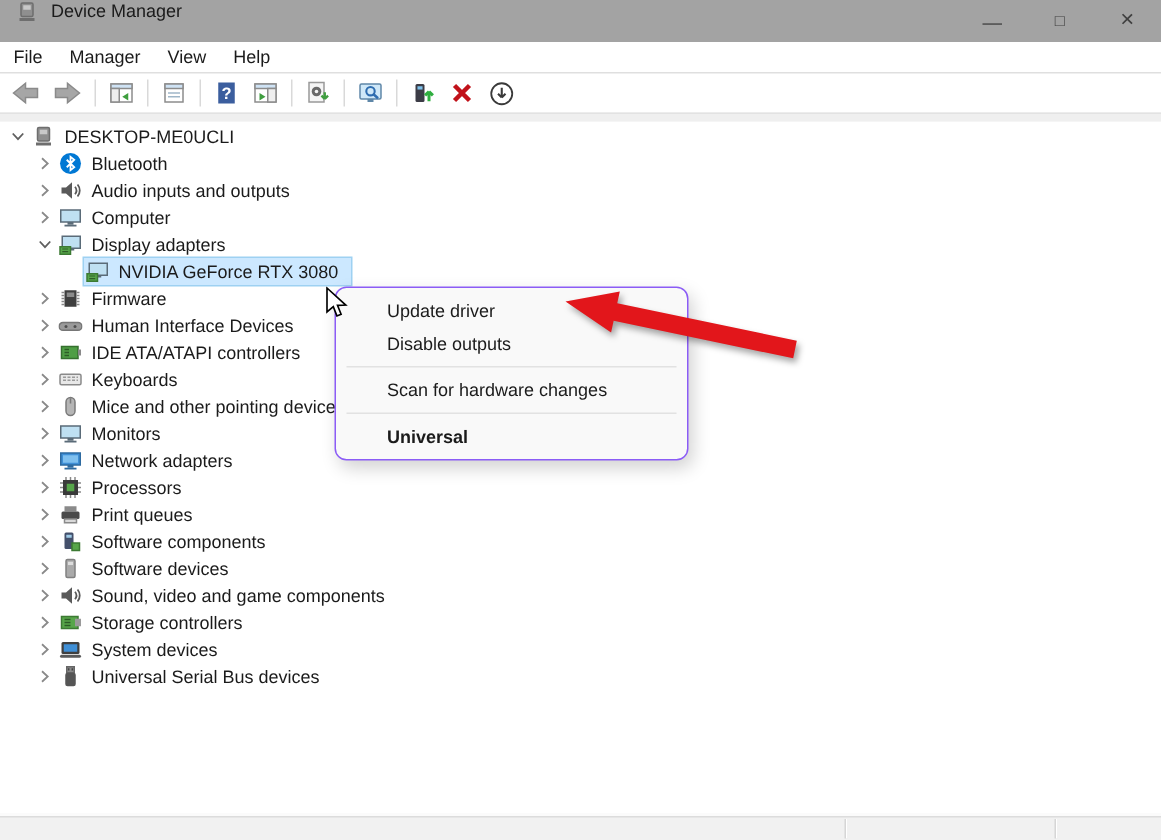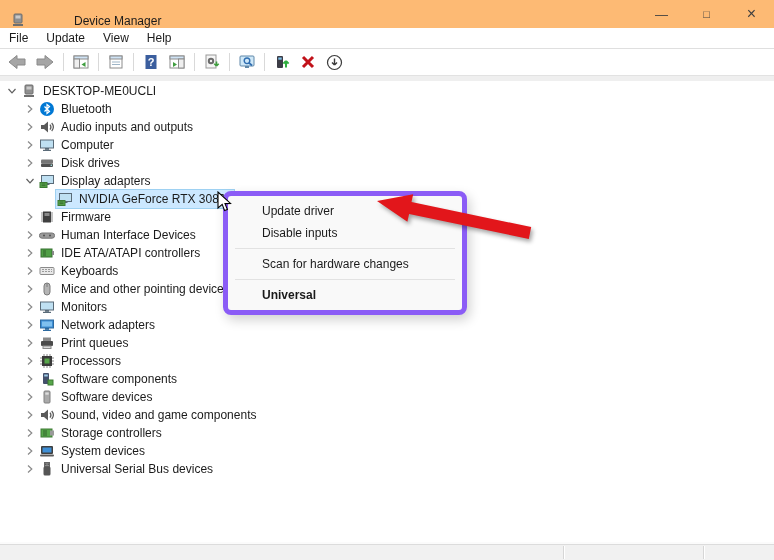--- a/index.html
+++ b/index.html
@@ -1,20 +1,20 @@
 <!DOCTYPE html>
 <html><head>
 <meta charset="utf-8">
 <style>
   html,body{margin:0;padding:0;width:774px;height:560px;overflow:hidden;
     font-family:"Liberation Sans", sans-serif;background:#fff;position:relative;}
   .window{position:absolute;inset:0;background:#fff;}
 
   
-  .titlebar{height:28px;background:#fdba74;display:flex;align-items:flex-end;gap:40px;}
+  .titlebar{height:28px;background:#a3a3a3;display:flex;align-items:flex-start;}
   .app-icon{margin-left:10px;width:16px;height:16px;flex:none;}
   .title-text{margin-left:8px;font-size:12px;color:#1b1b1b;}
   .win-controls{margin-left:auto;display:flex;height:28px;}
   .win-btn{width:45px;height:28px;display:flex;align-items:center;justify-content:center;
     font-size:13px;color:#404040;}
   .win-btn.max{font-size:11px;}
   .win-btn.close{font-size:16px;}
 
   
   .menubar{height:20px;display:flex;align-items:flex-start;padding-left:8px;
@@ -32,21 +32,21 @@
   
   .tree{position:absolute;top:81px;left:0;right:0;bottom:16px;background:#fff;overflow:hidden;padding-top:1px;}
   .tree-row{height:18px;display:flex;align-items:center;font-size:12px;color:#1b1b1b;white-space:nowrap;}
   .chev{width:16px;height:16px;flex:none;display:flex;align-items:center;justify-content:center;}
   .node-icon{width:16px;height:16px;flex:none;margin:0 6px 0 1px;display:flex;align-items:center;justify-content:center;}
   .row-content{display:flex;align-items:center;height:18px;padding-right:8px;}
   .tree-row.selected .row-content{background:#cce8ff;outline:1px solid #9ed1f2;}
 
   
   .context-menu{position:absolute;left:223px;top:191px;width:234px;background:#f9f9f9;
-    border:5px solid #8b5cf6;border-radius:8px;box-shadow:3px 5px 12px rgba(0,0,0,.18);
+    border:1px solid #8b5cf6;border-radius:8px;box-shadow:3px 5px 12px rgba(0,0,0,.18);
     padding:4px 0;z-index:5;font-size:12px;color:#1b1b1b;}
   .cm-item{height:22px;display:flex;align-items:center;padding-left:34px;}
   .cm-item.bold{font-weight:bold;}
   .cm-sep{height:1px;background:#e2e2e2;margin:4px 7px;}
 
   
   .cursor-overlay{position:absolute;left:215px;top:191px;z-index:10;pointer-events:none;}
   .arrow-overlay{position:absolute;left:0;top:0;width:774px;height:560px;z-index:8;pointer-events:none;}
 
   
@@ -71,21 +71,21 @@
     <span class="title-text">Device Manager</span>
     <div class="win-controls">
       <div class="win-btn">—</div>
       <div class="win-btn max">□</div>
       <div class="win-btn close">×</div>
     </div>
   </div>
 
   <div class="menubar" id="menubar">
       <div class="menu-item">File</div>
-      <div class="menu-item">Update</div>
+      <div class="menu-item">Manager</div>
       <div class="menu-item">View</div>
       <div class="menu-item">Help</div>
     </div>
 
   <div class="toolbar" id="toolbar">
       <div class="tb-btn wide">
         <span>
           <svg width="18" height="16" viewBox="0 0 18 16">
             <path d="M1 8 L9 1.5 L9 5 L17 5 L17 11 L9 11 L9 14.5 Z" fill="#a6a6a6" stroke="#8a8a8a"></path>
           </svg>
@@ -253,37 +253,20 @@
               <rect x="6" y="11" width="4" height="1.8" fill="#5a6b78"></rect>
               <rect x="4" y="12.8" width="8" height="1.2" fill="#5a6b78"></rect>
             </svg>
           </span>
           <span>Computer</span>
         </span>
       </div>
       <div class="tree-row">
         <span class="chev" style="margin-left: 22px;">
           <svg width="10" height="10" viewBox="0 0 10 10">
-            <path d="M3 1.5 L6.8 5 L3 8.5" fill="none" stroke="#8a8a8a" stroke-width="1.2"></path>
-          </svg>
-        </span>
-        <span class="row-content">
-          <span class="node-icon">
-            <svg width="16" height="16" viewBox="0 0 16 16">
-              <rect x="2" y="4.5" width="12" height="4" rx="1" fill="#767676"></rect>
-              <rect x="2" y="8.6" width="12" height="3.4" rx="1" fill="#4f4f4f"></rect>
-              <circle cx="12.3" cy="10.3" r="0.8" fill="#aee"></circle>
-            </svg>
-          </span>
-          <span>Disk drives</span>
-        </span>
-      </div>
-      <div class="tree-row">
-        <span class="chev" style="margin-left: 22px;">
-          <svg width="10" height="10" viewBox="0 0 10 10">
             <path d="M1.5 3 L5 6.8 L8.5 3" fill="none" stroke="#5f5f5f" stroke-width="1.2"></path>
           </svg>
         </span>
         <span class="row-content">
           <span class="node-icon">
             <svg width="16" height="16" viewBox="0 0 16 16">
               <rect x="2.5" y="2.5" width="12" height="8" fill="#bfe0f2" stroke="#5a6b78"></rect>
               <rect x="7" y="10.5" width="3.5" height="1.5" fill="#5a6b78"></rect>
               <rect x="1" y="9.5" width="7" height="5" fill="#57a64a" stroke="#3c7a33"></rect>
               <path d="M2.5 11 h4 M2.5 12.7 h4" stroke="#2f5e28" stroke-width="0.8"></path>
@@ -426,54 +409,54 @@
       </div>
       <div class="tree-row">
         <span class="chev" style="margin-left: 22px;">
           <svg width="10" height="10" viewBox="0 0 10 10">
             <path d="M3 1.5 L6.8 5 L3 8.5" fill="none" stroke="#8a8a8a" stroke-width="1.2"></path>
           </svg>
         </span>
         <span class="row-content">
           <span class="node-icon">
             <svg width="16" height="16" viewBox="0 0 16 16">
+              <rect x="3" y="3" width="10" height="10" fill="#3a3a3a"></rect>
+              <rect x="5.5" y="5.5" width="5" height="5" fill="#57a64a"></rect>
+              <path d="M5 3 v-2 M8 3 v-2 M11 3 v-2 M5 13 v2 M8 13 v2 M11 13 v2 M3 5 h-2 M3 8 h-2 M3 11 h-2 M13 5 h2 M13 8 h2 M13 11 h2" stroke="#8a8a8a"></path>
+            </svg>
+          </span>
+          <span>Processors</span>
+        </span>
+      </div>
+      <div class="tree-row">
+        <span class="chev" style="margin-left: 22px;">
+          <svg width="10" height="10" viewBox="0 0 10 10">
+            <path d="M3 1.5 L6.8 5 L3 8.5" fill="none" stroke="#8a8a8a" stroke-width="1.2"></path>
+          </svg>
+        </span>
+        <span class="row-content">
+          <span class="node-icon">
+            <svg width="16" height="16" viewBox="0 0 16 16">
               <rect x="4" y="2.5" width="8" height="3.5" fill="#8a8a8a"></rect>
               <rect x="2" y="6" width="12" height="5" rx="1" fill="#4a4a4a"></rect>
               <rect x="4" y="11" width="8" height="2.5" fill="#d9d9d9" stroke="#8a8a8a"></rect>
             </svg>
           </span>
           <span>Print queues</span>
         </span>
       </div>
       <div class="tree-row">
         <span class="chev" style="margin-left: 22px;">
           <svg width="10" height="10" viewBox="0 0 10 10">
             <path d="M3 1.5 L6.8 5 L3 8.5" fill="none" stroke="#8a8a8a" stroke-width="1.2"></path>
           </svg>
         </span>
         <span class="row-content">
           <span class="node-icon">
             <svg width="16" height="16" viewBox="0 0 16 16">
-              <rect x="3" y="3" width="10" height="10" fill="#3a3a3a"></rect>
-              <rect x="5.5" y="5.5" width="5" height="5" fill="#57a64a"></rect>
-              <path d="M5 3 v-2 M8 3 v-2 M11 3 v-2 M5 13 v2 M8 13 v2 M11 13 v2 M3 5 h-2 M3 8 h-2 M3 11 h-2 M13 5 h2 M13 8 h2 M13 11 h2" stroke="#8a8a8a"></path>
-            </svg>
-          </span>
-          <span>Processors</span>
-        </span>
-      </div>
-      <div class="tree-row">
-        <span class="chev" style="margin-left: 22px;">
-          <svg width="10" height="10" viewBox="0 0 10 10">
-            <path d="M3 1.5 L6.8 5 L3 8.5" fill="none" stroke="#8a8a8a" stroke-width="1.2"></path>
-          </svg>
-        </span>
-        <span class="row-content">
-          <span class="node-icon">
-            <svg width="16" height="16" viewBox="0 0 16 16">
               <rect x="4" y="2" width="6" height="11" rx="1" fill="#44506b"></rect>
               <rect x="5.2" y="3.5" width="3.6" height="2" fill="#9ecbe8"></rect>
               <rect x="9" y="9" width="5" height="5" fill="#57a64a" stroke="#3c7a33"></rect>
             </svg>
           </span>
           <span>Software components</span>
         </span>
       </div>
       <div class="tree-row">
         <span class="chev" style="margin-left: 22px;">
@@ -556,21 +539,21 @@
               <rect x="4.5" y="5.5" width="7" height="9" rx="1.5" fill="#555"></rect>
             </svg>
           </span>
           <span>Universal Serial Bus devices</span>
         </span>
       </div>
     </div>
 
   <div class="context-menu" id="context-menu">
       <div class="cm-item">Update driver</div>
-      <div class="cm-item">Disable inputs</div>
+      <div class="cm-item">Disable outputs</div>
       <div class="cm-sep"></div>
       <div class="cm-item">Scan for hardware changes</div>
       <div class="cm-sep"></div>
       <div class="cm-item bold">Universal</div>
     </div>
 
   <div class="cursor-overlay">
     <svg width="22" height="24" viewBox="0 0 22 24">
       <path d="M3 1 L3 17 L7.2 13.4 L9.6 19.6 L12.4 18.5 L10 12.6 L15.5 12.4 Z" fill="#fff" stroke="#000" stroke-width="1.1"></path>
     </svg>

